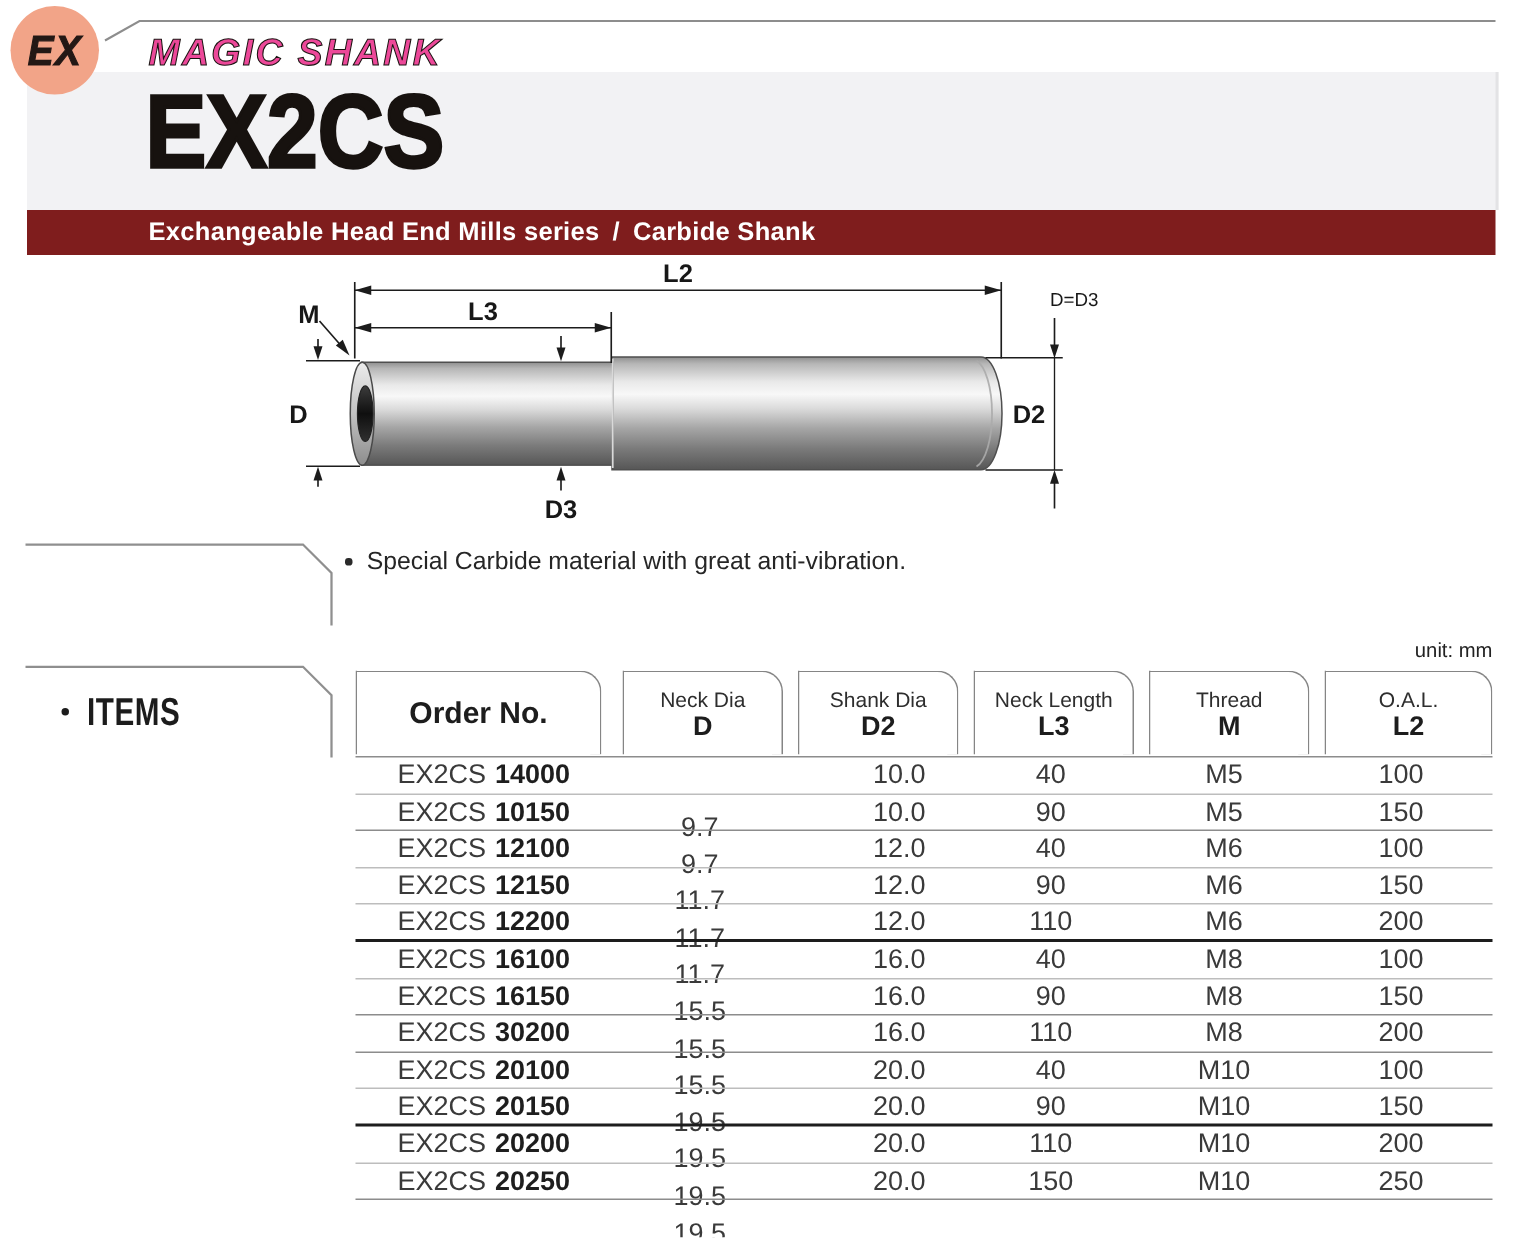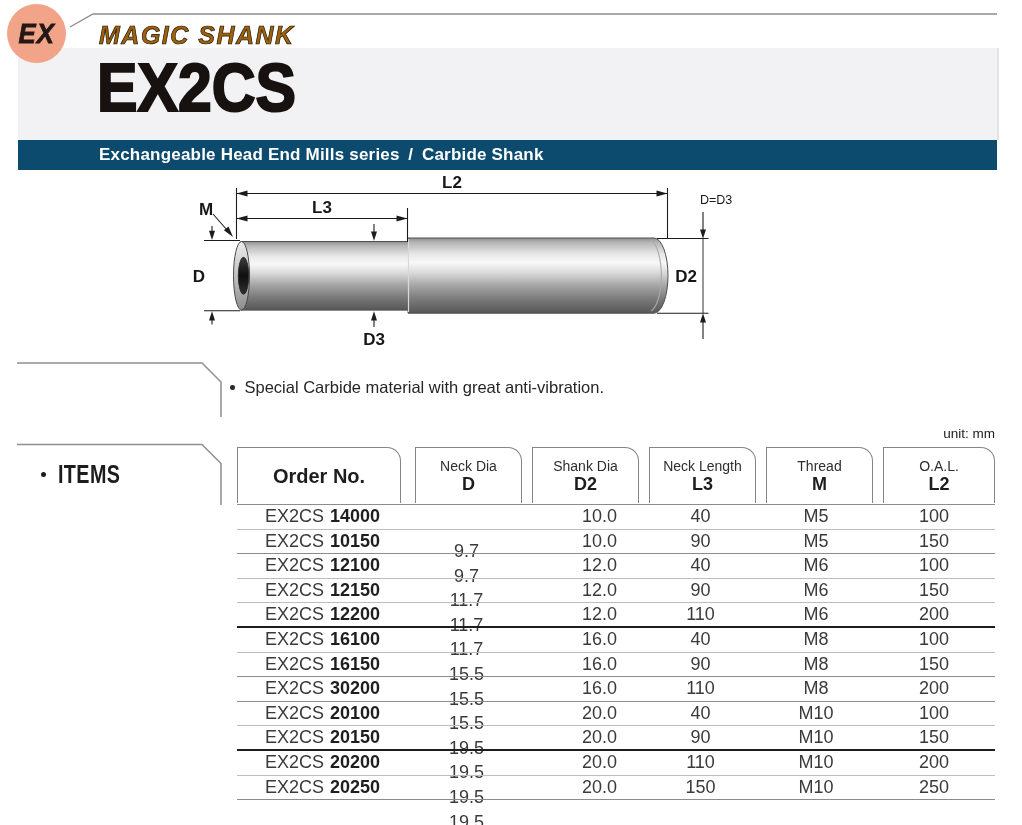--- a/index.html
+++ b/index.html
@@ -5,39 +5,39 @@
   html,body{margin:0;padding:0;background:#ffffff;}
   #page{position:relative;width:1022px;height:825px;background:#fff;overflow:hidden;
         font-family:"Liberation Sans",sans-serif;color:#222;}
   
   #decor{position:absolute;left:0;top:0;width:1022px;height:825px;pointer-events:none;}
   .badge{position:absolute;left:7px;top:4px;width:59px;height:59px;border-radius:50%;
          background:#f2a488;display:flex;align-items:center;justify-content:center;z-index:3;text-align:right;}
   .badge span{font-size:28px;font-style:italic;font-weight:900;color:#231815;
               letter-spacing:1px;transform:scaleX(.92);-webkit-text-stroke:.8px #231815;}
   .brand{position:absolute;left:99px;top:20px;height:30px;line-height:30px;
-         font-size:25px;font-style:italic;font-weight:900;color:#a16207;
+         font-size:25px;font-style:italic;font-weight:900;color:#ec4899;
          letter-spacing:1.5px;-webkit-text-stroke:.7px #17120f;}
   .panel{position:absolute;left:18px;top:48px;width:979px;height:92px;background:#f2f2f4;
          border-right:2px solid #e3e3e5;}
   .title{position:absolute;left:97px;top:45px;line-height:86px;font-size:69px;font-weight:900;
          color:#17120f;-webkit-text-stroke:2.2px #17120f;letter-spacing:0px;
          transform:scaleX(.88);transform-origin:left center;white-space:nowrap;}
   .bar{position:absolute;left:18px;top:140px;width:979px;height:30px;background:#221613;}
   .bar span{display:block;padding-left:81px;line-height:30px;font-size:17px;font-weight:bold;
             color:#ffffff;letter-spacing:.2px;}
   
   .tab-label{position:absolute;display:flex;align-items:center;gap:12px;}
   .tab-label .dot{width:5px;height:5px;border-radius:50%;background:#1c1c1c;}
   .tab-label .txt{font-size:26px;font-weight:bold;color:#1c1c1c;letter-spacing:.5px;
                   transform:scaleX(.76);transform-origin:left center;white-space:nowrap;}
   
   .feat-list{position:absolute;left:230px;top:363px;}
   .feat-line{display:flex;align-items:center;gap:10px;height:22.5px;line-height:22.5px;
-             font-size:16.5px;color:#262626;margin-top:13px;}
+             font-size:16.5px;color:#262626;}
   .feat-line .b{align-self:center;width:4.5px;height:4.5px;border-radius:50%;background:#2a2a2a;flex:0 0 auto;}
   
   .unit{position:absolute;left:860px;top:426px;width:135px;text-align:right;
         font-size:13.5px;color:#222;}
   
   #thead{position:absolute;left:237px;top:447px;width:758px;height:57px;}
   .hcell{position:absolute;top:0;height:56px;box-sizing:border-box;
          border:1.2px solid #858585;border-bottom:none;border-top-right-radius:14px;
          display:flex;flex-direction:column;align-items:center;justify-content:center;}
   .hcell .hl{font-size:14px;color:#2e2e2e;line-height:16px;}
@@ -155,21 +155,21 @@
     <polyline points="17,363 202,363 221,382 221,417" fill="none" stroke="#8f8f8f" stroke-width="1.5"></polyline>
     <polyline points="17,444.5 202,444.5 221,463.5 221,505" fill="none" stroke="#8f8f8f" stroke-width="1.5"></polyline>
   </svg>
 
   <div class="badge" style="background: rgb(242, 164, 136);">
     <span>EX</span>
   </div>
   <div class="brand">MAGIC SHANK</div>
   <div class="panel" style="background: rgb(242, 242, 244);"></div>
   <div class="title">EX2CS</div>
-  <div class="bar" style="background: #0c4a6e;">
+  <div class="bar" style="background: #7f1d1d;">
     <span>Exchangeable Head End Mills series / Carbide Shank</span>
   </div>
 
   <div class="feat-list">
     <div class="feat-line">
       <span class="b"></span>
       <span>Special Carbide material with great anti-vibration.</span>
     </div>
   </div>
 

